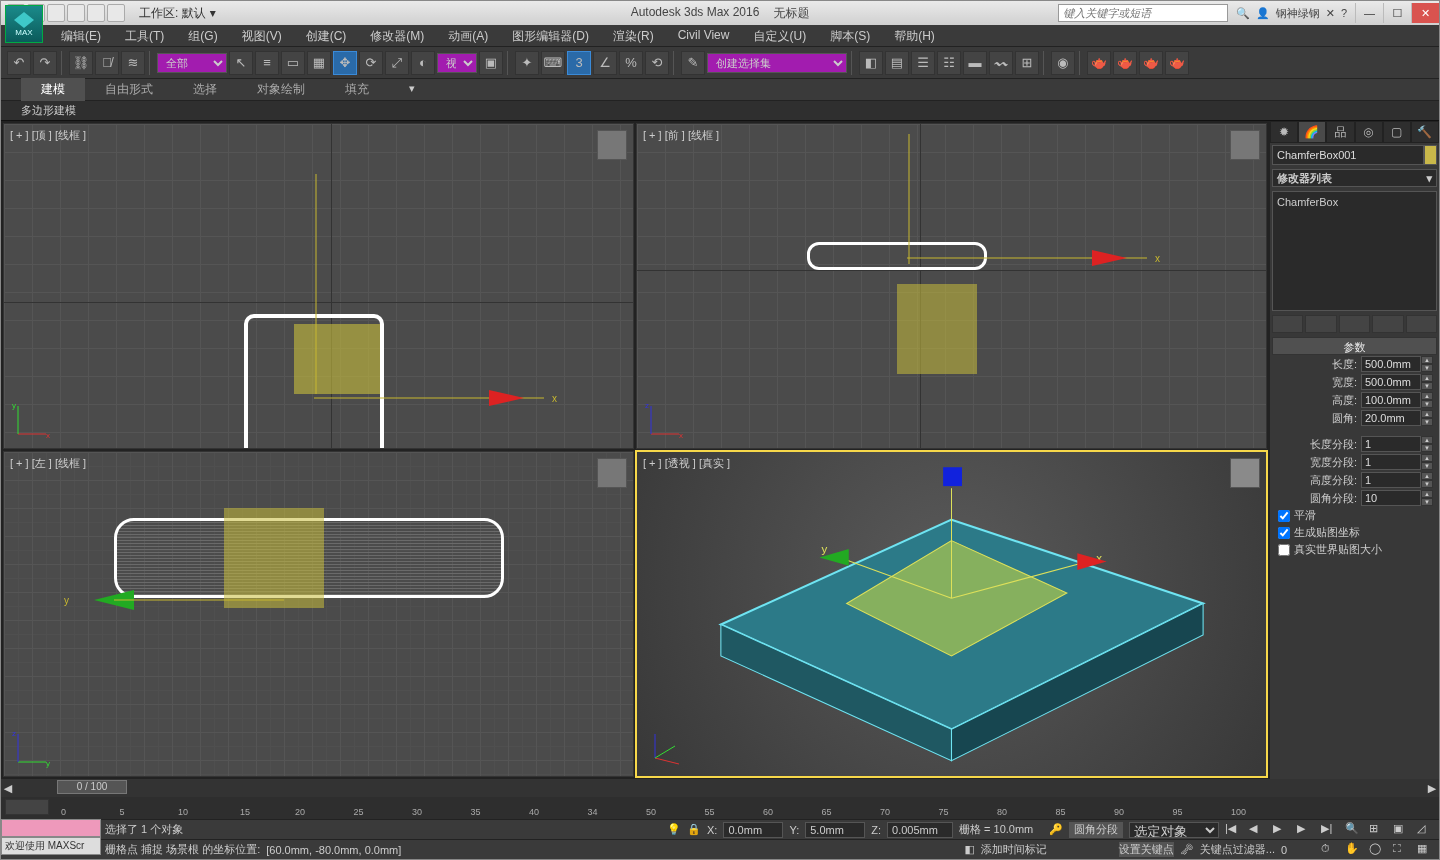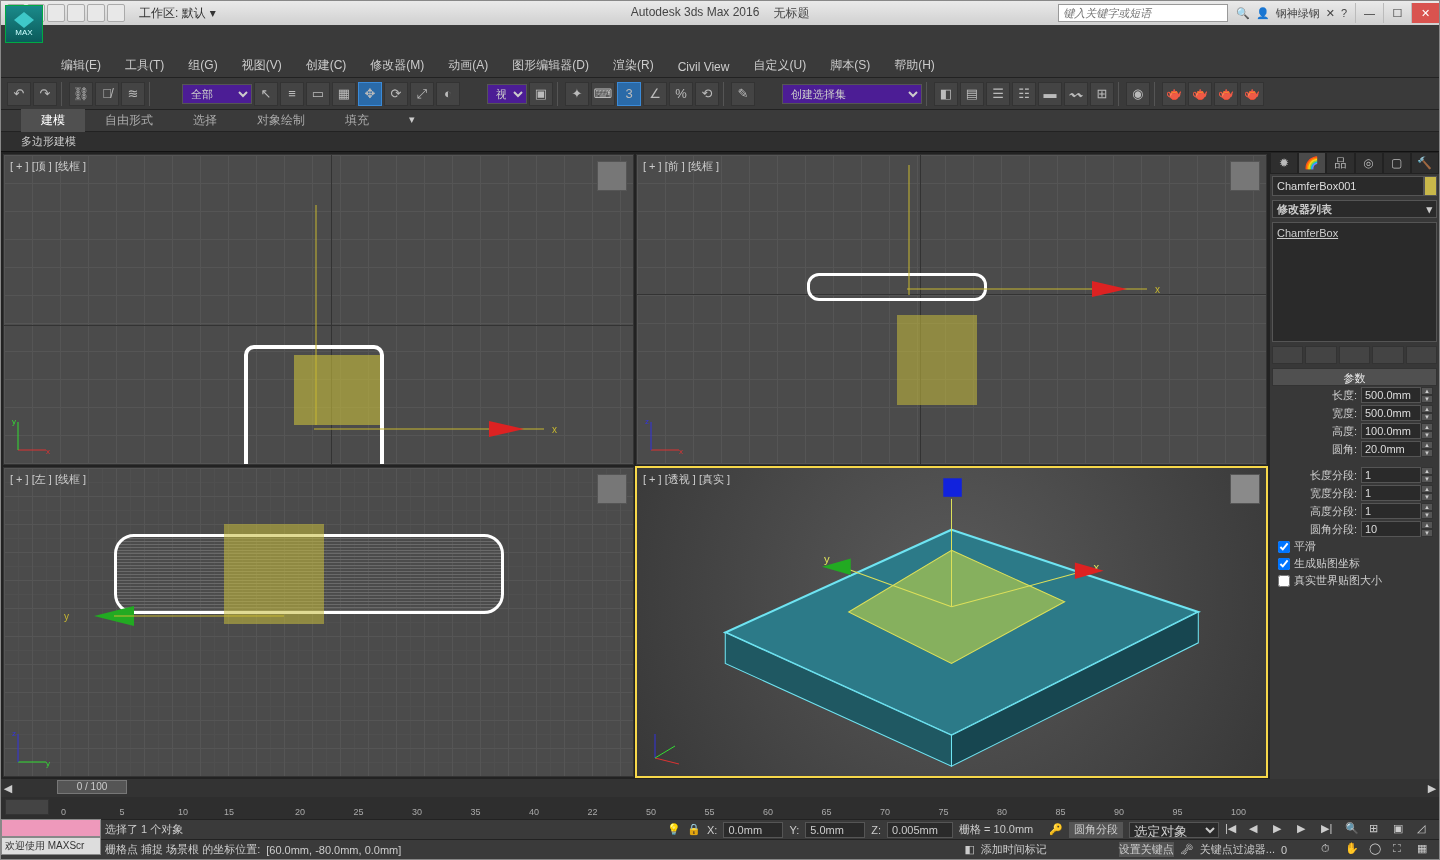--- a/index.html
+++ b/index.html
@@ -12,30 +12,30 @@
 .titlebar .qat .btn { width: 18px; height: 18px; background: #e8e8e8; border: 1px solid #aaa; border-radius: 2px; }
 .titlebar .workspace { margin-left: 8px; color: #333; font-size: 12px; display: flex; align-items: center; gap: 4px; }
 .titlebar .apptitle { position: absolute; left: 50%; transform: translateX(-50%); color: #444; font-size: 12px; display: flex; gap: 14px; }
 .titlebar .search { margin-left: auto; height: 18px; width: 170px; background: #fff; border: 1px solid #999; font-style: italic; color: #888; padding: 0 4px; font-size: 11px; }
 .titlebar .rightbtns { display: flex; gap: 6px; padding: 0 8px; align-items: center; color: #444; }
 .titlebar .winbtns { display: flex; }
 .titlebar .winbtns div { width: 28px; height: 20px; border-left: 1px solid #bbb; display: flex; align-items: center; justify-content: center; color: #333; }
 .titlebar .winbtns .close { background: #d9534f; color: #fff; }
 
 
-.menubar { height: 22px; background: #3a3a3a; display: flex; align-items: flex-end; padding-left: 48px; gap: 0; border-bottom: 1px solid #222; margin-top: 31px; }
+.menubar { height: 22px; background: #3a3a3a; display: flex; align-items: flex-start; padding-left: 48px; gap: 0; border-bottom: 1px solid #222; }
 .menubar .logo { position: absolute; left: 4px; top: 4px; width: 38px; height: 38px; background: linear-gradient(#1a8a8a,#0b5b5b); border: 1px solid #0a4; z-index: 10; display: flex; flex-direction: column; align-items: center; justify-content: center; font-size: 8px; color: #aef; }
 .menubar .item { padding: 3px 12px; color: #ccc; font-size: 12px; }
 
 
 .toolbar { height: 32px; background: #3a3a3a; display: flex; align-items: center; gap: 2px; padding: 2px 6px; border-bottom: 1px solid #222; }
 .toolbar .sep { width: 4px; height: 24px; border-left: 1px solid #555; margin: 0 2px; }
 .toolbar .tbtn { width: 24px; height: 24px; background: #444; border: 1px solid #333; display: flex; align-items: center; justify-content: center; color: #bbb; font-size: 13px; }
 .toolbar .tbtn.active { background: #2a6aa8; border-color: #3a8ad8; }
-.toolbar select, .toolbar .drop { height: 20px; background: #4c1d95; border: 1px solid #555; color: #ccc; font-size: 11px; padding: 0 4px; margin-left: 25px; }
+.toolbar select, .toolbar .drop { height: 20px; background: #a21caf; border: 1px solid #555; color: #ccc; font-size: 11px; padding: 0 4px; }
 
 
 .ribbon { height: 22px; background: #3a3a3a; display: flex; align-items: center; gap: 0; padding-left: 20px; border-bottom: 1px solid #222; }
 .ribbon .tab { padding: 3px 20px; color: #aaa; font-size: 12px; }
 .ribbon .tab.active { background: #505050; color: #fff; }
 .subribbon { height: 20px; background: #2f2f2f; padding-left: 20px; display: flex; align-items: center; border-bottom: 1px solid #111; font-size: 11px; }
 
 
 .main { flex: 1; display: flex; min-height: 0; }
 .viewports { flex: 1; display: grid; grid-template-columns: 1fr 1fr; grid-template-rows: 1fr 1fr; gap: 2px; background: #222; padding: 2px; position: relative; }
@@ -61,21 +61,21 @@
 .rightpanel { width: 170px; background: #383838; border-left: 1px solid #222; display: flex; flex-direction: column; font-size: 11px; }
 .rp-tabs { height: 22px; display: flex; background: #2e2e2e; }
 .rp-tabs .t { flex: 1; display: flex; align-items: center; justify-content: center; border: 1px solid #222; color: #bbb; font-size: 12px; }
 .rp-tabs .t.active { background: #4a4a4a; }
 .rp-name { height: 20px; margin: 2px; display: flex; }
 .rp-name input { flex: 1; background: #2a2a2a; border: 1px solid #555; color: #ddd; padding: 0 4px; font-size: 11px; }
 .rp-name .swatch { width: 18px; background: #c9b84a; border: 1px solid #555; }
 .rp-select { margin: 2px; height: 18px; background: #2a2a2a; border: 1px solid #555; color: #ccc; padding: 0 4px; display: flex; align-items: center; justify-content: space-between; font-weight: bold; }
 .rp-btns { display: grid; grid-template-columns: 1fr 1fr; gap: 2px; padding: 2px; }
 .rp-btns .b { height: 18px; background: #444; border: 1px solid #333; display: flex; align-items: center; justify-content: center; color: #ccc; }
-.rp-stack { margin: 2px; height: 120px; background: #2a2a2a; border: 1px solid #555; padding: 4px; color: #ccc; text-decoration: underline; }
+.rp-stack { margin: 2px; height: 120px; background: #2a2a2a; border: 1px solid #555; padding: 4px; color: #ccc; }
 .rp-stackbtns { display: flex; gap: 2px; padding: 2px; }
 .rp-stackbtns .sb { flex: 1; height: 18px; background: #444; border: 1px solid #333; }
 .rp-rollout { margin: 2px; }
 .rp-rollout .head { height: 18px; background: #505050; text-align: center; line-height: 18px; color: #eee; border: 1px solid #333; }
 .param { display: flex; justify-content: flex-end; align-items: center; gap: 4px; padding: 1px 4px; }
 .param label { color: #ccc; }
 .param .spin { display: flex; }
 .param input { width: 60px; height: 16px; background: #2a2a2a; border: 1px solid #555; color: #ddd; text-align: left; padding: 0 3px; font-size: 11px; }
 .param .arrows { width: 12px; display: flex; flex-direction: column; }
 .param .arrows div { height: 8px; background: #555; border: 1px solid #333; font-size: 6px; line-height: 6px; text-align: center; }
@@ -448,27 +448,27 @@
     <span style="width:14px;text-align:center">◀</span>
     <div class="slider">0 / 100</div>
     <span style="margin-left:auto;width:14px;text-align:center">▶</span>
   </div>
 
   <div class="timetrack">
     <div style="position:absolute;left:4px;top:2px;width:44px;height:16px;background:#444;border:1px solid #333"></div>
   <span class="tick" style="left: 60px;">0</span>
       <span class="tick" style="left: 118.5px;">5</span>
       <span class="tick" style="left: 177px;">10</span>
-      <span class="tick" style="left: 223px; text-align: right;">15</span>
+      <span class="tick" style="left: 239px; text-align: right;">15</span>
       <span class="tick" style="left: 294px;">20</span>
       <span class="tick" style="left: 352.5px;">25</span>
       <span class="tick" style="left: 411px;">30</span>
       <span class="tick" style="left: 469.5px;">35</span>
       <span class="tick" style="left: 528px;">40</span>
-      <span class="tick" style="left: 586.5px;">22</span>
+      <span class="tick" style="left: 586.5px;">34</span>
       <span class="tick" style="left: 645px;">50</span>
       <span class="tick" style="left: 703.5px;">55</span>
       <span class="tick" style="left: 762px;">60</span>
       <span class="tick" style="left: 820.5px;">65</span>
       <span class="tick" style="left: 879px;">70</span>
       <span class="tick" style="left: 937.5px;">75</span>
       <span class="tick" style="left: 996px;">80</span>
       <span class="tick" style="left: 1054.5px;">85</span>
       <span class="tick" style="left: 1113px;">90</span>
       <span class="tick" style="left: 1171.5px;">95</span>

